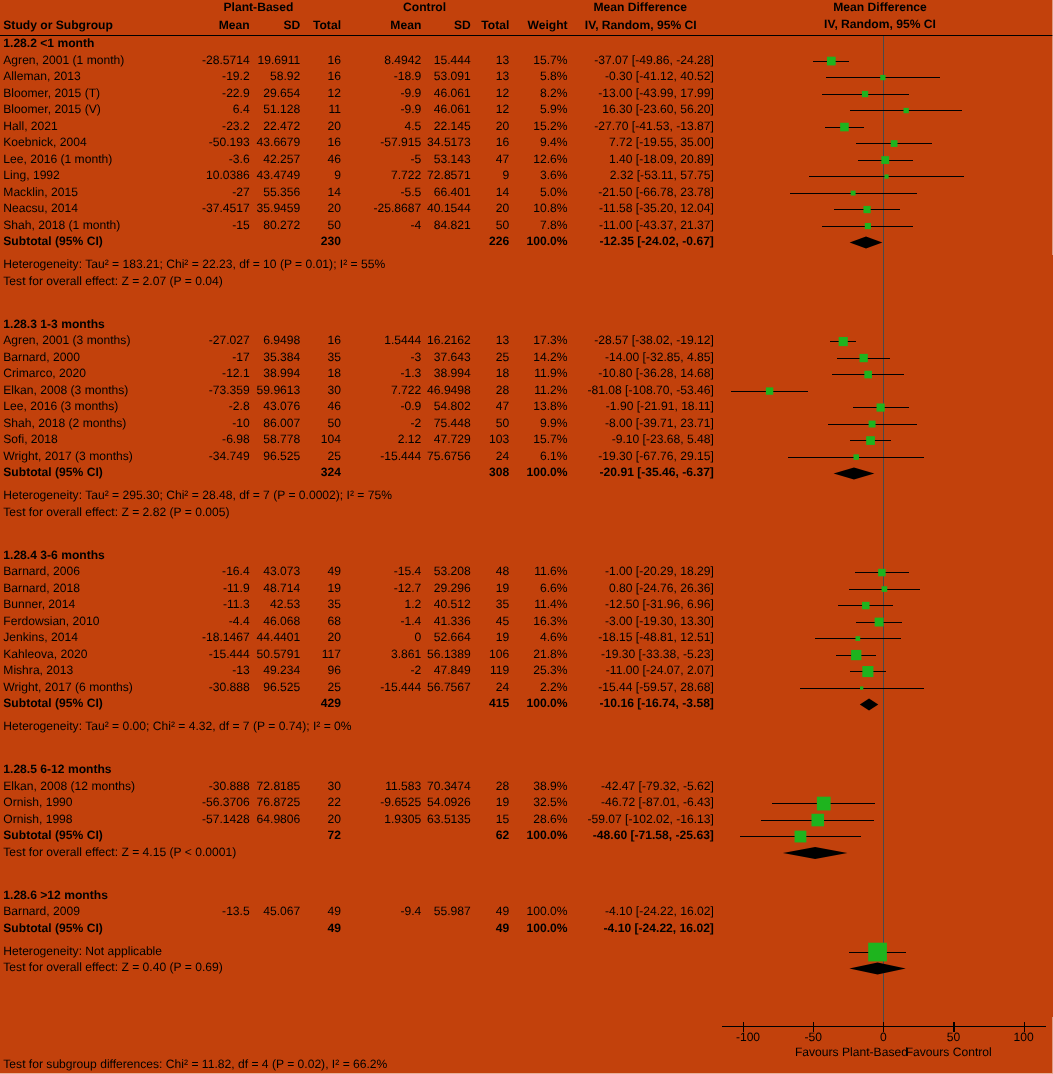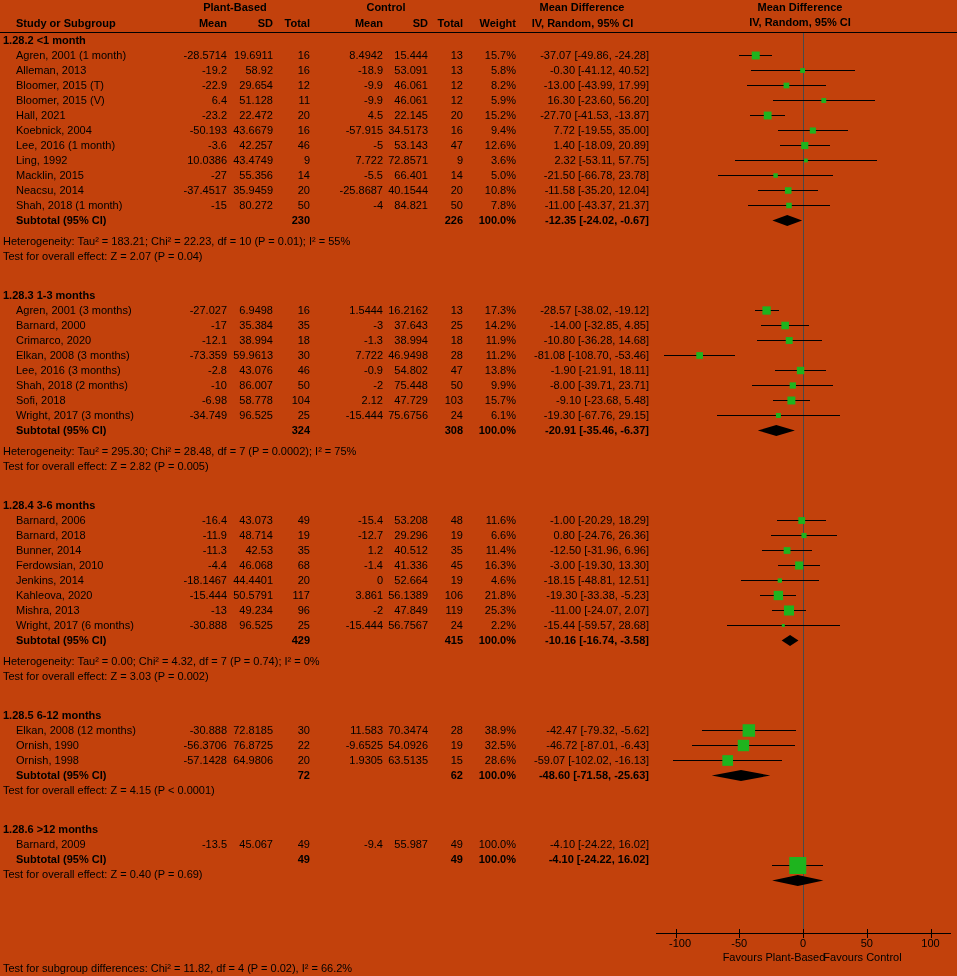--- a/index.html
+++ b/index.html
@@ -8,21 +8,21 @@
     font-family:"Liberation Sans",sans-serif;font-size:11px;color:#000;overflow:hidden;
   }
   .abs{position:absolute;white-space:nowrap;}
   .b{font-weight:bold;}
   
   .h{position:absolute;font-weight:bold;transform:translateX(-50%);white-space:nowrap;}
   
   #rows{position:absolute;top:33px;left:0;width:660px;}
   .row{display:grid;grid-template-columns:160px 67px 46px 37px 73px 45px 35px 53px 133px;height:15px;line-height:15px;}
   .row span{overflow:visible;white-space:nowrap;}
-  .cl{text-align:left;padding-left:16px;}
+  .cl{text-align:left;padding-left:3px;}
   .cr{text-align:right;}
   .cc{text-align:center;}
   .sec{height:15px;line-height:15px;font-weight:bold;padding-left:3px;}
   .note{height:15px;line-height:15px;padding-left:3px;white-space:nowrap;}
   .het{margin-top:6px;}
   .gap{height:24px;}
   .subtotal span{font-weight:bold;}
   #overlay{position:absolute;top:0;left:0;}
   .tick-label{position:absolute;transform:translateX(-50%);top:937px;line-height:13px;}
   .fav{position:absolute;transform:translateX(-50%);top:951px;line-height:13px;}
@@ -385,21 +385,20 @@
         <span class="cr"></span>
         <span class="cr"></span>
         <span class="cr">429</span>
         <span class="cr"></span>
         <span class="cr"></span>
         <span class="cr">415</span>
         <span class="cr">100.0%</span>
         <span class="cr">-10.16 [-16.74, -3.58]</span>
       </div>
       <div class="note het">Heterogeneity: Tau² = 0.00; Chi² = 4.32, df = 7 (P = 0.74); I² = 0%</div>
-      <div class="note">Test for overall effect: Z = 3.03 (P = 0.002)</div>
       <div class="gap"></div>
       <div class="sec">1.28.5 6-12 months</div>
       <div class="row study">
         <span class="cl">Elkan, 2008 (12 months)</span>
         <span class="cr">-30.888</span>
         <span class="cr">72.8185</span>
         <span class="cr">30</span>
         <span class="cr">11.583</span>
         <span class="cr">70.3474</span>
         <span class="cr">28</span>
@@ -457,20 +456,21 @@
         <span class="cl">Subtotal (95% CI)</span>
         <span class="cr"></span>
         <span class="cr"></span>
         <span class="cr">49</span>
         <span class="cr"></span>
         <span class="cr"></span>
         <span class="cr">49</span>
         <span class="cr">100.0%</span>
         <span class="cr">-4.10 [-24.22, 16.02]</span>
       </div>
+      <div class="note het">Heterogeneity: Not applicable</div>
       <div class="note">Test for overall effect: Z = 0.40 (P = 0.69)</div>
     </div>
 
   <svg id="overlay" width="957" height="976">
       <line x1="0" y1="32.5" x2="957" y2="32.5" stroke="#000000" stroke-width="1" shape-rendering="crispEdges"></line>
       <line x1="803.5" y1="33" x2="803.5" y2="933" stroke="#4a4a4a" stroke-width="1" shape-rendering="crispEdges"></line>
       <line x1="656" y1="933.5" x2="951" y2="933.5" stroke="#000000" stroke-width="1" shape-rendering="crispEdges"></line>
       <line x1="676" y1="929" x2="676" y2="938" stroke="#000000" stroke-width="1" shape-rendering="crispEdges"></line>
       <line x1="739.75" y1="929" x2="739.75" y2="938" stroke="#000000" stroke-width="1" shape-rendering="crispEdges"></line>
       <line x1="803.5" y1="929" x2="803.5" y2="938" stroke="#000000" stroke-width="1" shape-rendering="crispEdges"></line>

